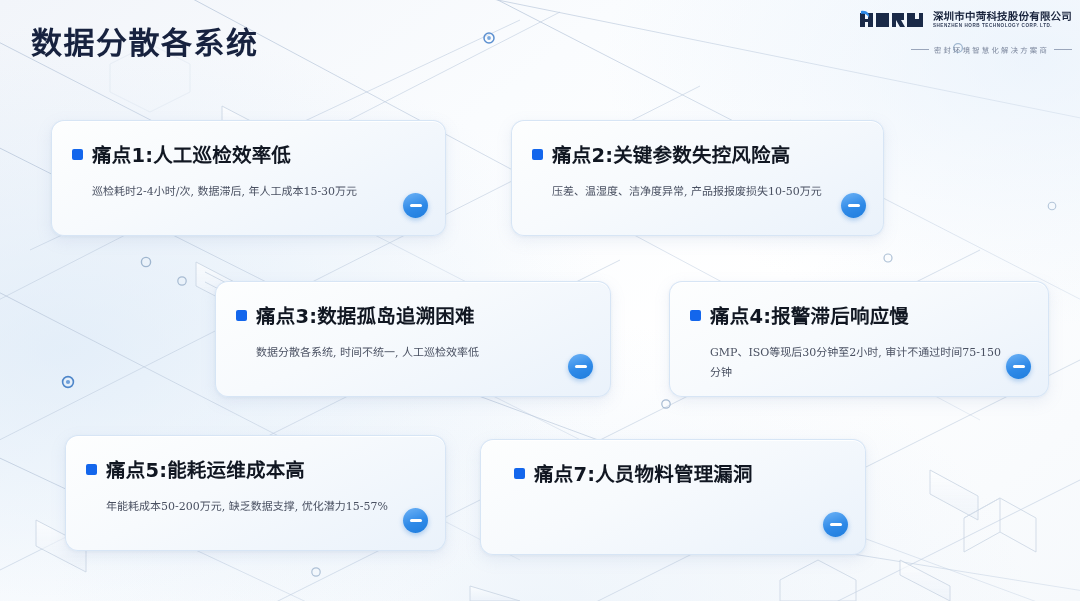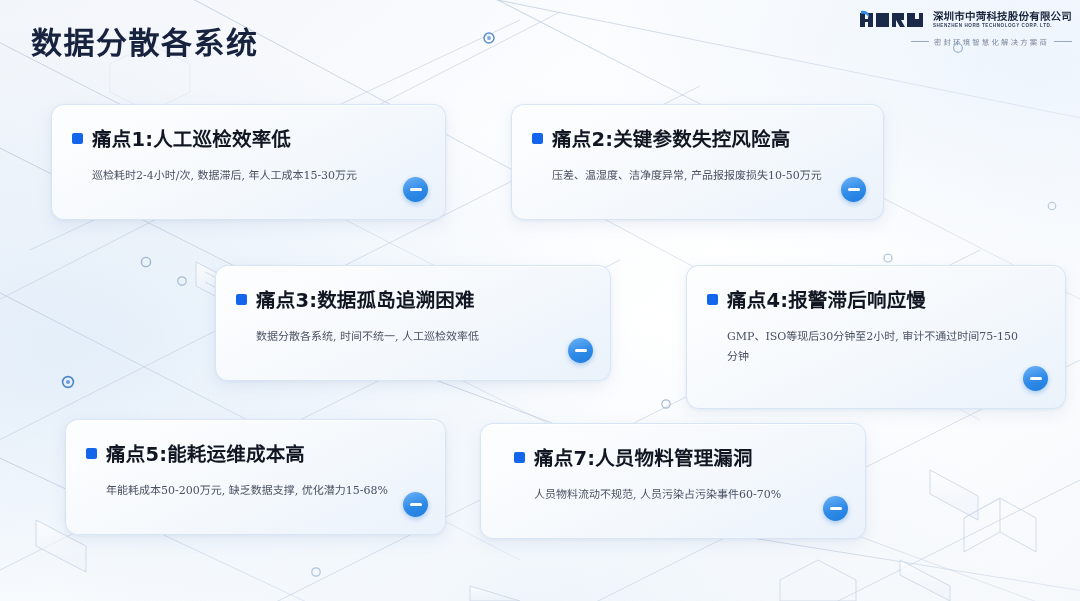--- a/index.html
+++ b/index.html
@@ -87,21 +87,21 @@
   }
   .logo-en {
     margin-top: 2px;
     font-size: 4.6px;
     font-weight: 700;
     color: #35415c;
     letter-spacing: 0.55px;
     white-space: nowrap;
   }
   .logo-tagline-row {
-    margin-top: 6px;
+    margin-top: 14px;
     display: flex;
     align-items: center;
     gap: 5px;
     width: 176px;
     justify-content: flex-end;
   }
   .logo-rule {
     height: 1px;
     width: 18px;
     background: #9aa6bb;
@@ -120,20 +120,21 @@
     box-sizing: border-box;
     border-radius: 13px;
     background: linear-gradient(155deg, #fdfefe 0%, #f7fafd 42%, #eaf2fb 100%);
     border: 1px solid rgba(213,228,244,0.95);
     box-shadow:
       0 5px 16px rgba(120,150,190,0.13),
       0 1px 3px rgba(120,150,190,0.10),
       inset 0 1px 0 rgba(255,255,255,0.9);
     padding: 18px 22px 16px 20px;
     overflow: hidden;
+    margin-top: 16px;
   }
 
   .card-head {
     display: flex;
     align-items: center;
     gap: 9px;
   }
   .bullet {
     width: 11px;
     height: 11px;
@@ -181,21 +182,21 @@
     width: 12px;
     height: 2.6px;
     border-radius: 2px;
     background: #ffffff;
   }
 
   
   #card-0 { left: 51px;  top: 104px; width: 395px; height: 116px; }
   #card-1 { left: 511px; top: 104px; width: 373px; height: 116px; }
   #card-2 { left: 215px; top: 265px; width: 396px; height: 116px; }
-  #card-3 { left: 686px; top: 265px; width: 380px; height: 144px; }
+  #card-3 { left: 669px; top: 265px; width: 380px; height: 116px; }
   #card-4 { left: 65px;  top: 419px; width: 381px; height: 116px; }
   #card-5 { left: 480px; top: 423px; width: 386px; height: 116px; padding-left: 33px; }
 </style>
 </head>
 <body>
 
 <div class="slide">
 
   <svg class="bg-layer" viewBox="0 0 1080 601" xmlns="http://www.w3.org/2000/svg" aria-hidden="true">
     <defs>
@@ -326,26 +327,25 @@
     </div>
     <div class="card-body">GMP、ISO等现后30分钟至2小时, 审计不通过时间75-150分钟</div>
     <div class="minus-btn"></div>
   </div>
 
   <div class="card" id="card-4">
     <div class="card-head">
       <span class="bullet"></span>
       <span class="card-title">痛点5:能耗运维成本高</span>
     </div>
-    <div class="card-body">年能耗成本50-200万元, 缺乏数据支撑, 优化潜力15-68%</div>
+    <div class="card-body">年能耗成本50-200万元, 缺乏数据支撑, 优化潜力15-57%</div>
     <div class="minus-btn"></div>
   </div>
 
   <div class="card" id="card-5">
     <div class="card-head">
       <span class="bullet"></span>
       <span class="card-title">痛点7:人员物料管理漏洞</span>
     </div>
-    <div class="card-body">人员物料流动不规范, 人员污染占污染事件60-70%</div>
     <div class="minus-btn"></div>
   </div>
 
 </div>
 
 </body></html>

